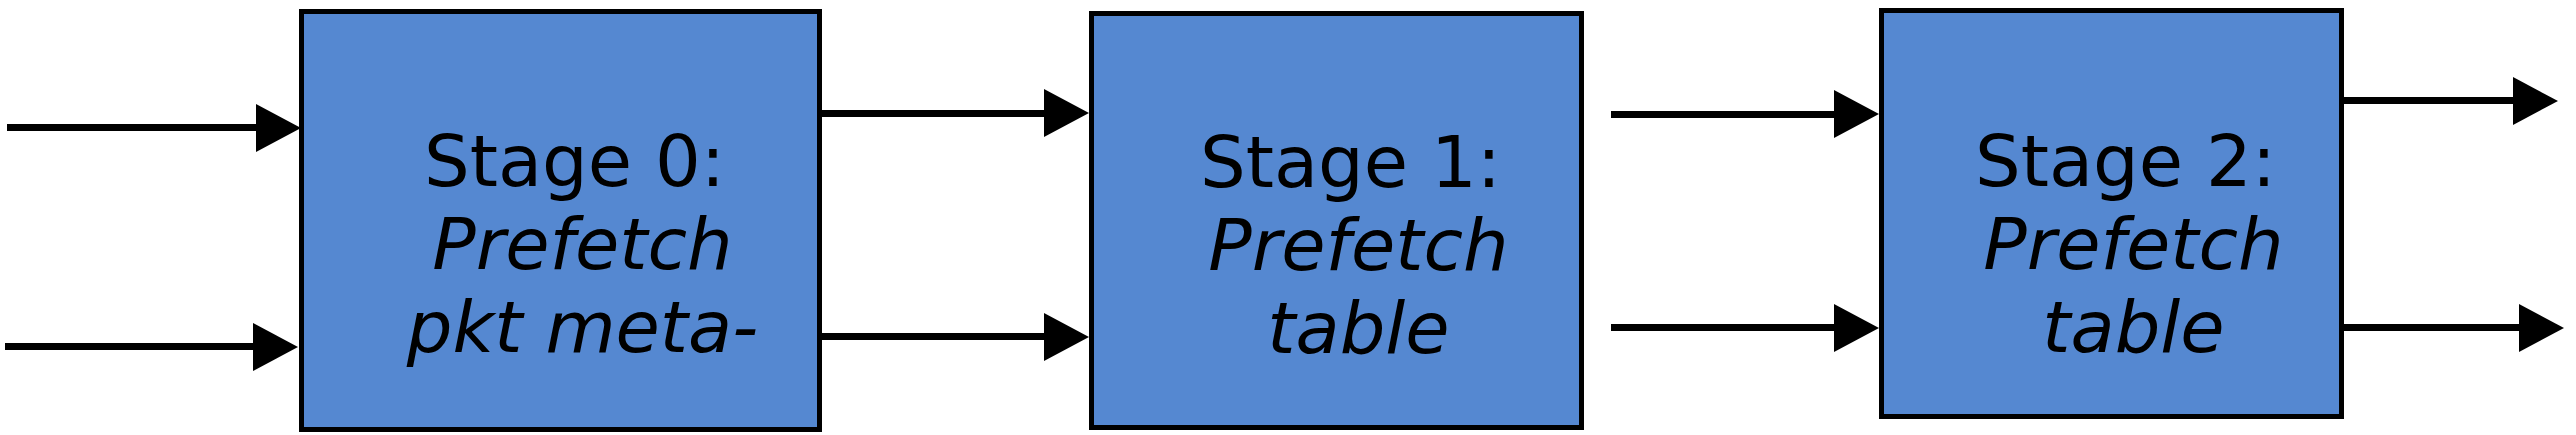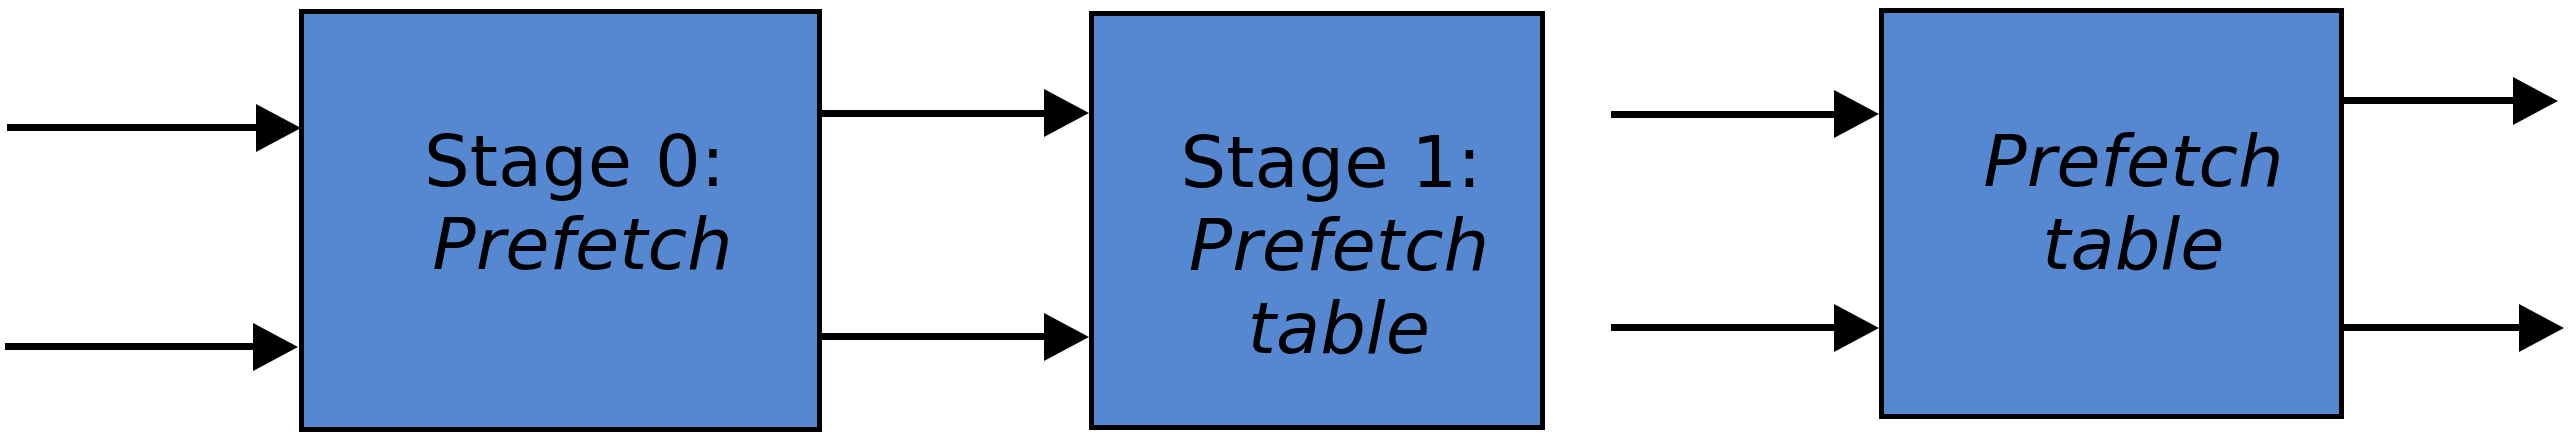--- a/index.html
+++ b/index.html
@@ -17,21 +17,21 @@
     overflow:hidden;
     font-family:"DejaVu Sans","Liberation Sans",sans-serif;
   }
   .stage-box{
     position:absolute;
     box-sizing:border-box;
     background:var(--box-fill);
     border:5.4px solid var(--box-border);
   }
   #stage-box-0{left:299px;top:9px;width:523px;height:423px;}
-  #stage-box-1{left:1089px;top:10.7px;width:456px;height:419px;}
+  #stage-box-1{left:1089px;top:10.7px;width:495px;height:419px;}
   #stage-box-2{left:1879px;top:8px;width:465px;height:411px;}
   .stage-label{
     position:absolute;left:0;right:0;
     text-align:center;
     color:var(--text);
     font-size:72px;
     line-height:83px;
     white-space:nowrap;
   }
   #stage-box-0 .stage-label{top:106px;}
@@ -59,20 +59,21 @@
   </div>
   <div class="arrow">
     <div class="shaft" style="left:4.5px;top:343px;width:250px;"></div>
     <div class="head" style="left:253px;top:323px;"></div>
   </div>
 
   <div class="stage-box" id="stage-box-0">
     <div class="stage-label">
       <div class="stage-title">Stage 0:</div>
       <div class="stage-sub">Prefetch</div>
+      <div class="stage-sub">pkt meta-</div>
     </div>
   </div>
 
   <div class="arrow">
     <div class="shaft" style="left:822px;top:110px;width:223px;"></div>
     <div class="head" style="left:1044px;top:89px;"></div>
   </div>
   <div class="arrow">
     <div class="shaft" style="left:822px;top:333px;width:223px;"></div>
     <div class="head" style="left:1044px;top:313px;"></div>
@@ -90,20 +91,21 @@
     <div class="shaft" style="left:1611px;top:111px;width:225px;"></div>
     <div class="head" style="left:1834px;top:90px;"></div>
   </div>
   <div class="arrow">
     <div class="shaft" style="left:1611px;top:324px;width:225px;"></div>
     <div class="head" style="left:1834px;top:304px;"></div>
   </div>
 
   <div class="stage-box" id="stage-box-2">
     <div class="stage-label">
+      <div class="stage-title">Stage 2:</div>
       <div class="stage-sub">Prefetch</div>
       <div class="stage-sub">table</div>
     </div>
   </div>
 
   <div class="arrow">
     <div class="shaft" style="left:2344px;top:97px;width:172px;"></div>
     <div class="head" style="left:2513px;top:77px;"></div>
   </div>
   <div class="arrow">

